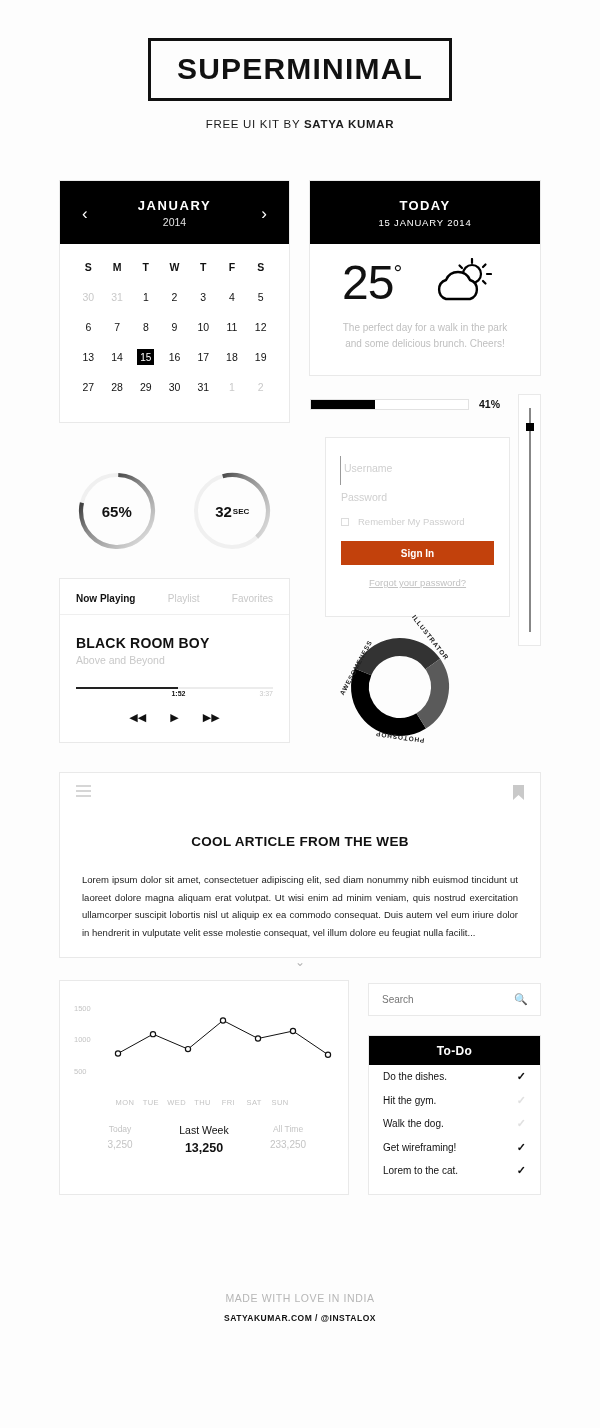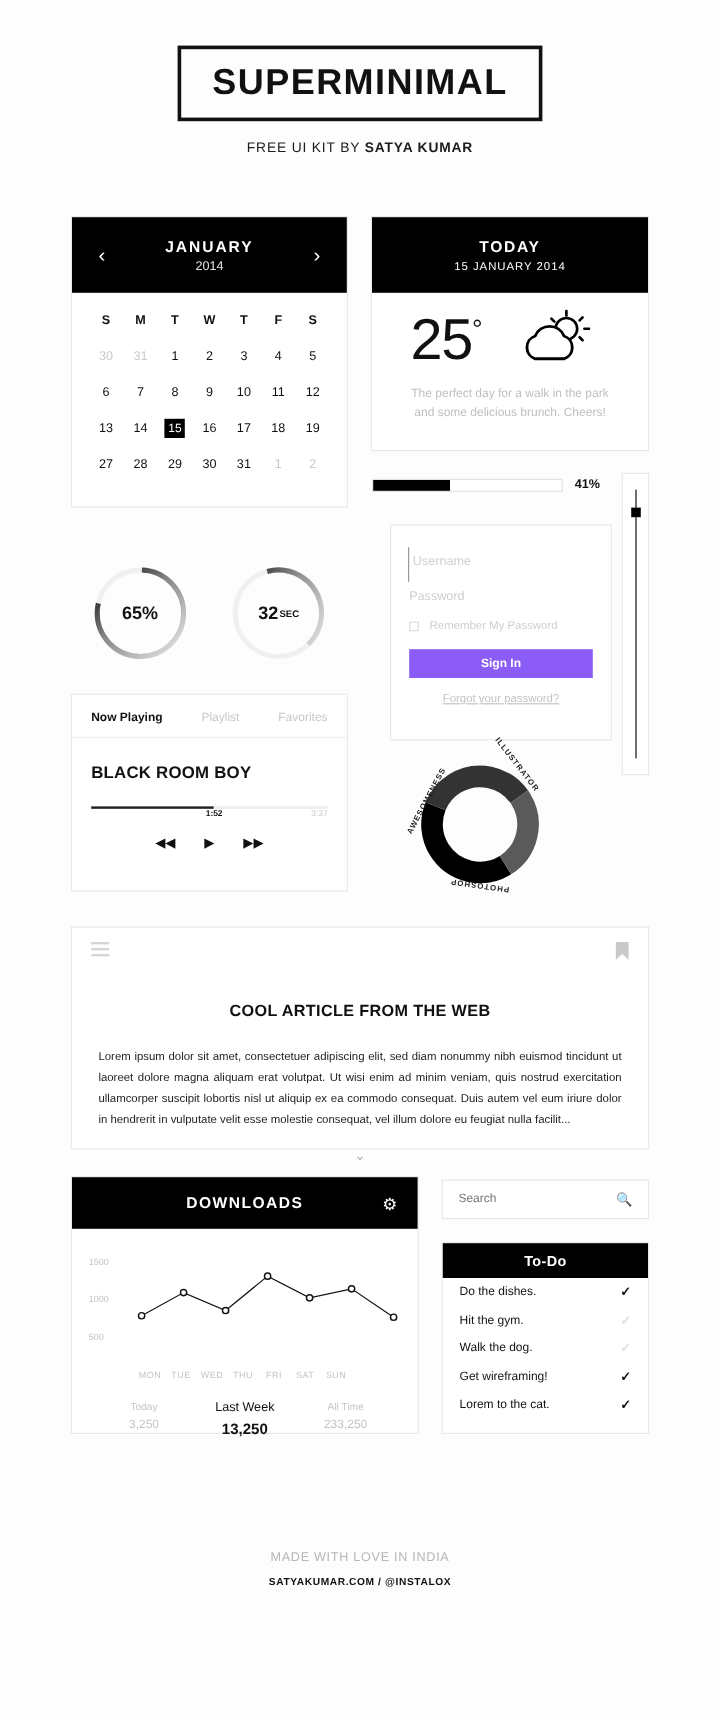--- a/index.html
+++ b/index.html
@@ -70,21 +70,21 @@
                background: #000; transform: translateX(-50%); cursor: pointer; }
 
   
   #login { position: absolute; left: 325px; top: 437px; width: 185px; height: 180px; }
   #login-inner { padding: 18px 15px 0; }
   .lg-field { font-size: 10.5px; color: #cfcfcf; padding: 6px 0 11px; }
   #lg-user { border-left: 1px solid #9a9a9a; padding-left: 3px; margin-left: -1px; }
   .lg-check { display: flex; align-items: center; font-size: 9.5px; color: #cfcfcf;
               margin-top: 2px; }
   .lg-box { width: 8px; height: 8px; border: 1px solid #dcdcdc; margin-right: 9px; }
-  #lg-signin { margin-top: 14px; height: 24px; background: #8b5cf6; color: #fff;
+  #lg-signin { margin-top: 14px; height: 24px; background: #c2410c; color: #fff;
                font-size: 10px; font-weight: bold; display: flex; align-items: center;
                justify-content: center; cursor: pointer; }
   #lg-forgot { margin-top: 12px; text-align: center; font-size: 9.5px; color: #c2c2c2;
                text-decoration: underline; cursor: pointer; }
 
   
   #gauges { position: absolute; left: 59px; top: 452px; width: 231px; height: 118px;
             display: flex; align-items: center; justify-content: space-around; }
   .gauge { position: relative; width: 82px; height: 82px; }
   .gauge svg { display: block; }
@@ -320,20 +320,21 @@
     </div>
   </div>
 
 <div id="music" class="card">
   <div id="mus-tabs">
       <div class="mus-tab active">Now Playing</div>
       <div class="mus-tab">Playlist</div>
       <div class="mus-tab">Favorites</div>
     </div>
   <div id="mus-title">BLACK ROOM BOY</div>
+  <div id="mus-artist">Above and Beyond</div>
   <div id="mus-bar">
     <div id="mus-bar-fill" style="width: 52%;"></div>
     <div id="mus-cur" style="left: 52%;">1:52</div>
     <div id="mus-dur">3:37</div>
   </div>
   <div id="mus-ctrl">
     <span class="mus-btn">◀◀</span>
     <span class="mus-btn">▶</span>
     <span class="mus-btn">▶▶</span>
   </div>
@@ -357,24 +358,20 @@
           <path d="M0 0 H11 V15 L5.5 10 L0 15 Z" fill="#c9c9c9"></path>
         </svg>
     </div>
   </div>
   <div id="art-title">COOL ARTICLE FROM THE WEB</div>
   <div id="art-body">Lorem ipsum dolor sit amet, consectetuer adipiscing elit, sed diam nonummy nibh euismod tincidunt ut laoreet dolore magna aliquam erat volutpat. Ut wisi enim ad minim veniam, quis nostrud exercitation ullamcorper suscipit lobortis nisl ut aliquip ex ea commodo consequat. Duis autem vel eum iriure dolor in hendrerit in vulputate velit esse molestie consequat, vel illum dolore eu feugiat nulla facilit...</div>
   <div id="art-chevron">⌄</div>
 </div>
 
 <div id="downloads" class="card">
-  <div id="dl-head" class="blk">
-    <div id="dl-title">DOWNLOADS</div>
-    <div id="dl-gear">⚙</div>
-  </div>
   <div id="dl-chart"><svg width="290" height="103" viewBox="0 0 290 103">
         <path d="M58 58.46923076923077 L93 39.153846153846146 L128 54.107692307692304 L163 25.446153846153848 L198 43.51538461538461 L233 36.03846153846153 L268 59.715384615384615" fill="none" stroke="#111111" stroke-width="1"></path>
         <circle cx="58" cy="58.46923076923077" r="2.6" fill="#fff" stroke="#111" stroke-width="1.2"></circle>
         <circle cx="93" cy="39.153846153846146" r="2.6" fill="#fff" stroke="#111" stroke-width="1.2"></circle>
         <circle cx="128" cy="54.107692307692304" r="2.6" fill="#fff" stroke="#111" stroke-width="1.2"></circle>
         <circle cx="163" cy="25.446153846153848" r="2.6" fill="#fff" stroke="#111" stroke-width="1.2"></circle>
         <circle cx="198" cy="43.51538461538461" r="2.6" fill="#fff" stroke="#111" stroke-width="1.2"></circle>
         <circle cx="233" cy="36.03846153846153" r="2.6" fill="#fff" stroke="#111" stroke-width="1.2"></circle>
         <circle cx="268" cy="59.715384615384615" r="2.6" fill="#fff" stroke="#111" stroke-width="1.2"></circle>
       </svg><div class="dl-ytick" style="top: 9.23077px;">1500</div><div class="dl-ytick" style="top: 40.3846px;">1000</div><div class="dl-ytick" style="top: 71.5385px;">500</div></div>

